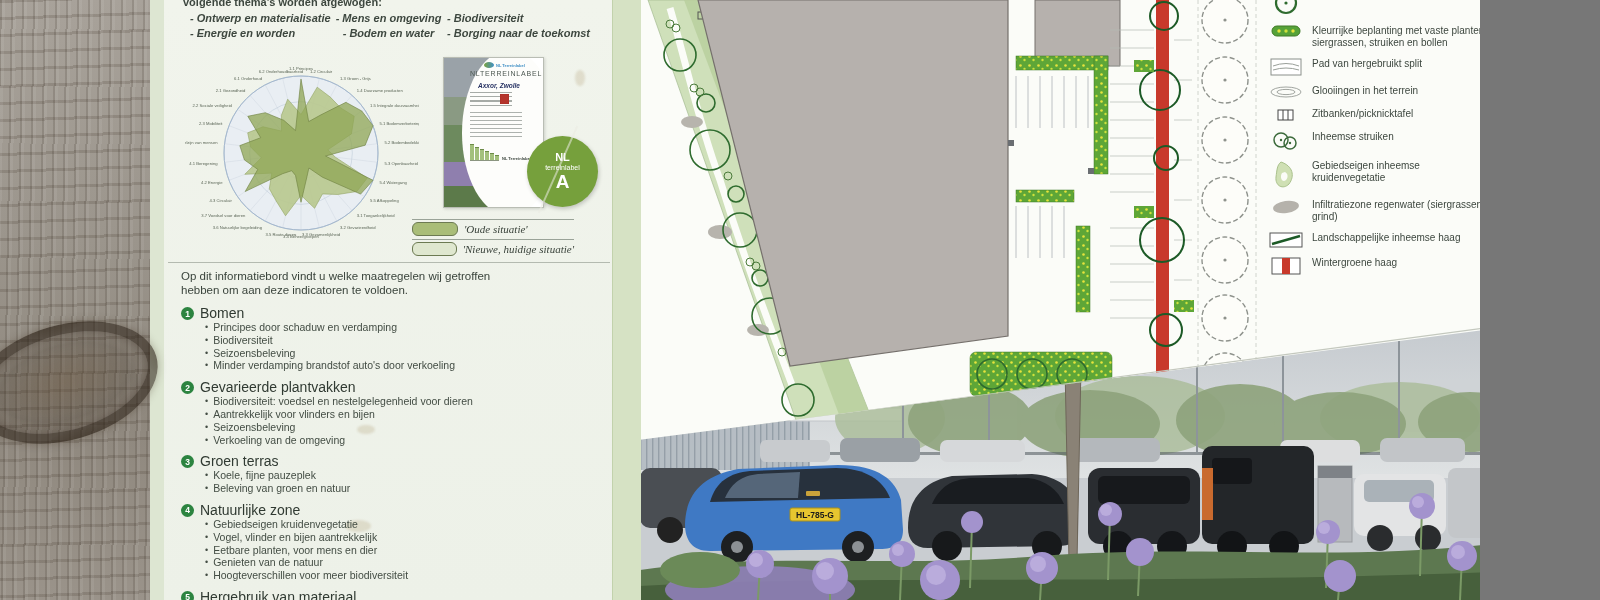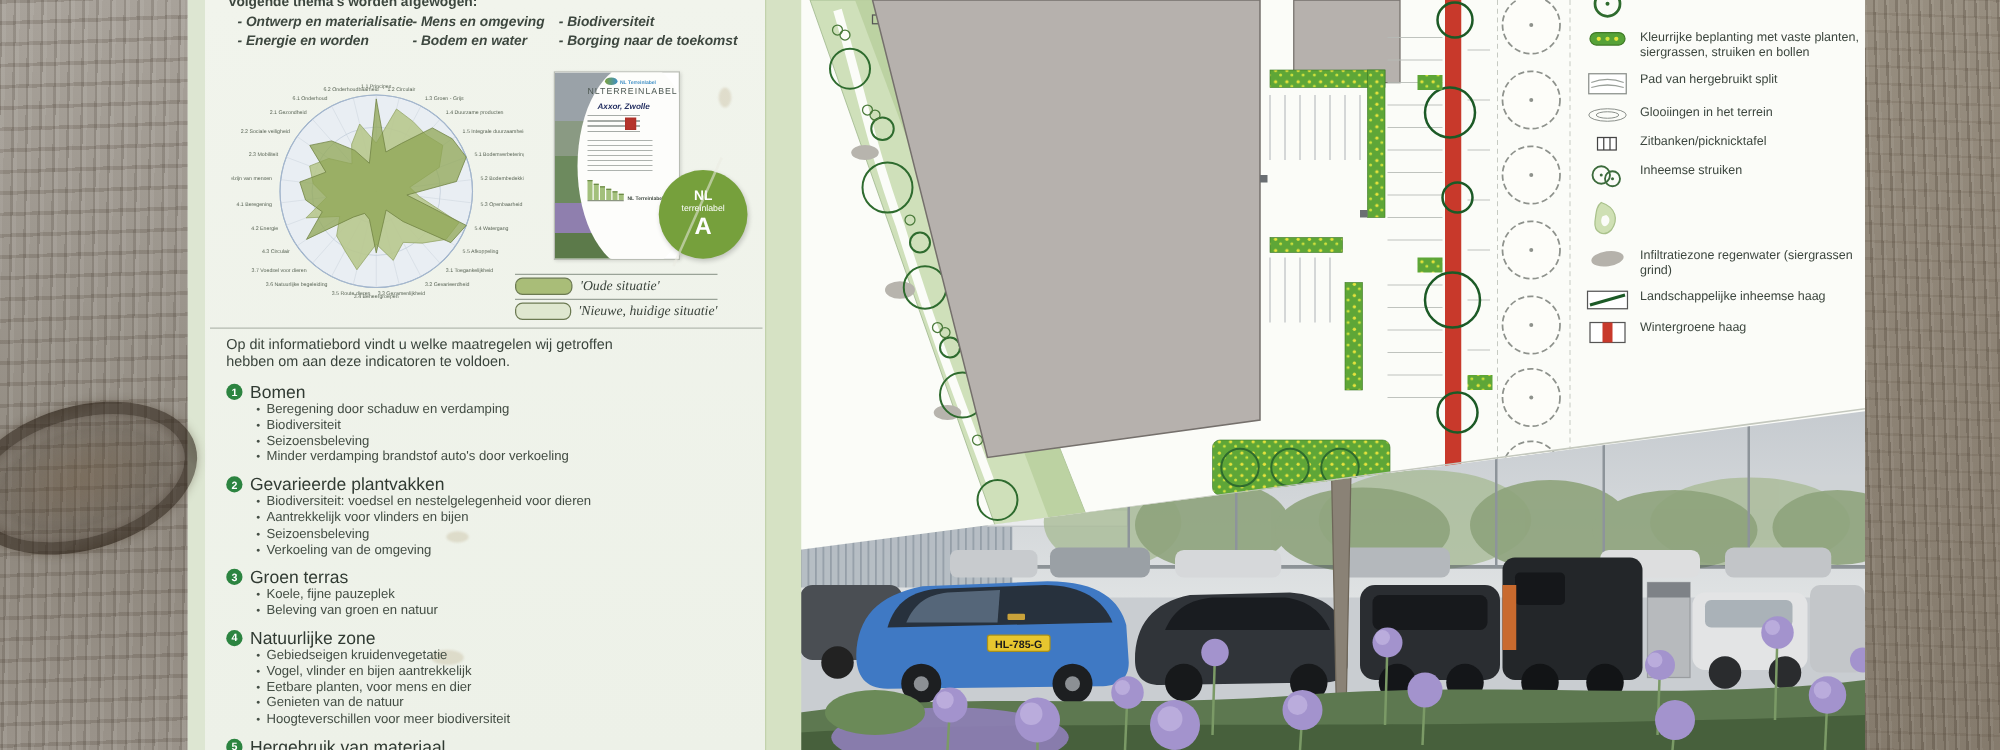--- a/index.html
+++ b/index.html
@@ -1,16 +1,16 @@
 <!DOCTYPE html>
 <html><head>
 <meta charset="utf-8">
 <style>
   html,body{margin:0;padding:0;background:#777;}
-  #scene{position:relative;width:1600px;height:600px;overflow:hidden;
+  #scene{position:relative;width:1480px;height:600px;overflow:hidden;
     font-family:"Liberation Sans",sans-serif;background:#e5e5e5;}
   .abs{position:absolute;}
 
   
   .wood{top:0;height:600px;z-index:40;}
   #wood-left{left:0;width:150px;
     background:
       repeating-linear-gradient(91deg, rgba(50,40,30,.16) 0 2px, rgba(255,255,255,.07) 2px 5px, transparent 5px 11px),
       repeating-linear-gradient(178deg, rgba(70,58,46,.20) 0 3px, transparent 3px 17px),
       linear-gradient(180deg,#a8a29a 0%,#9b958c 40%,#8f887e 70%,#9a938a 100%);}
@@ -28,21 +28,21 @@
   #board{left:150px;top:0;width:1342px;height:600px;background:linear-gradient(180deg,#f1f4ec,#edf1e8);
     box-shadow:0 0 22px rgba(0,0,0,.28);z-index:1;}
   #board-edge-left{left:150px;top:0;width:14px;height:600px;background:#dde6d2;z-index:2;}
   #green-strip{left:612px;top:0;width:28px;height:600px;background:#d6e2c4;border-left:1px solid #c2d2ac;z-index:6;}
   .stain{border-radius:50%;background:rgba(165,140,92,.22);filter:blur(1px);z-index:3;}
 
   
   #intro-line{left:183px;top:-4px;width:430px;font-size:11px;font-weight:bold;color:#3d473f;z-index:4;}
   #themes{left:190px;top:11px;display:flex;z-index:4;font-style:italic;}
   .theme-col{display:flex;flex-direction:column;}
-  .theme-col:nth-child(1){width:140px;} .theme-col:nth-child(2){width:117px;} .theme-col:nth-child(3){width:160px;}
+  .theme-col:nth-child(1){width:140px;} .theme-col:nth-child(2){width:117px;align-items:center;} .theme-col:nth-child(3){width:160px;}
   .theme-item{font-size:11px;font-weight:bold;color:#3d473f;line-height:15px;white-space:nowrap;}
 
   
   #radar-wrap{left:185px;top:51px;width:234px;height:206px;z-index:4;}
 
   
   #certificate{left:443px;top:57px;width:99px;height:149px;background:#fff;border:1px solid #b9bdb4;
     box-shadow:1px 1px 3px rgba(0,0,0,.15);overflow:hidden;z-index:4;}
   #cert-photo{position:absolute;left:0;top:0;width:45px;height:149px;
     background:linear-gradient(180deg,#9aa2a8 0 26%, #8a9a83 26% 45%, #6d8a5e 45% 70%, #8f7fae 70% 86%, #5c7a4a 86% 100%);}
@@ -246,21 +246,21 @@
   <div id="measures" class="abs">
     <div id="measures-intro">Op dit informatiebord vindt u welke maatregelen wij getroffen hebben om aan deze indicatoren te voldoen.</div>
     <div id="measures-list">
         <div class="section">
           <div class="sec-head">
             <span class="sec-num">1</span>
             <span class="sec-title">Bomen</span>
           </div>
           <div class="bullet">
             <span class="dot">•</span>
-            <span>Beregening door schaduw en verdamping</span>
+            <span>Principes door schaduw en verdamping</span>
           </div>
           <div class="bullet">
             <span class="dot">•</span>
             <span>Biodiversiteit</span>
           </div>
           <div class="bullet">
             <span class="dot">•</span>
             <span>Seizoensbeleving</span>
           </div>
           <div class="bullet">
@@ -684,20 +684,21 @@
         </span>
         <span class="ml-label">Inheemse struiken</span>
       </div>
       <div class="ml-item">
         <span class="ml-icon">
           <svg width="26" height="30">
             <path d="M8,2 C20,6 22,16 16,24 C10,30 2,26 3,17 C4,10 4,5 8,2 Z" fill="#cfe0b4" stroke="#a9c18b"></path>
             <path d="M12,12 C16,14 15,20 11,21 C8,21 7,16 9,13 Z" fill="#fbfcf8"></path>
           </svg>
         </span>
+        <span class="ml-label">Gebiedseigen inheemse kruidenvegetatie</span>
       </div>
       <div class="ml-item">
         <span class="ml-icon">
           <svg width="30" height="16">
             <ellipse cx="15" cy="8" rx="13" ry="6" fill="#b5b2ab" transform="rotate(-8 15 8)"></ellipse>
           </svg>
         </span>
         <span class="ml-label">Infiltratiezone regenwater (siergrassen grind)</span>
       </div>
       <div class="ml-item">

